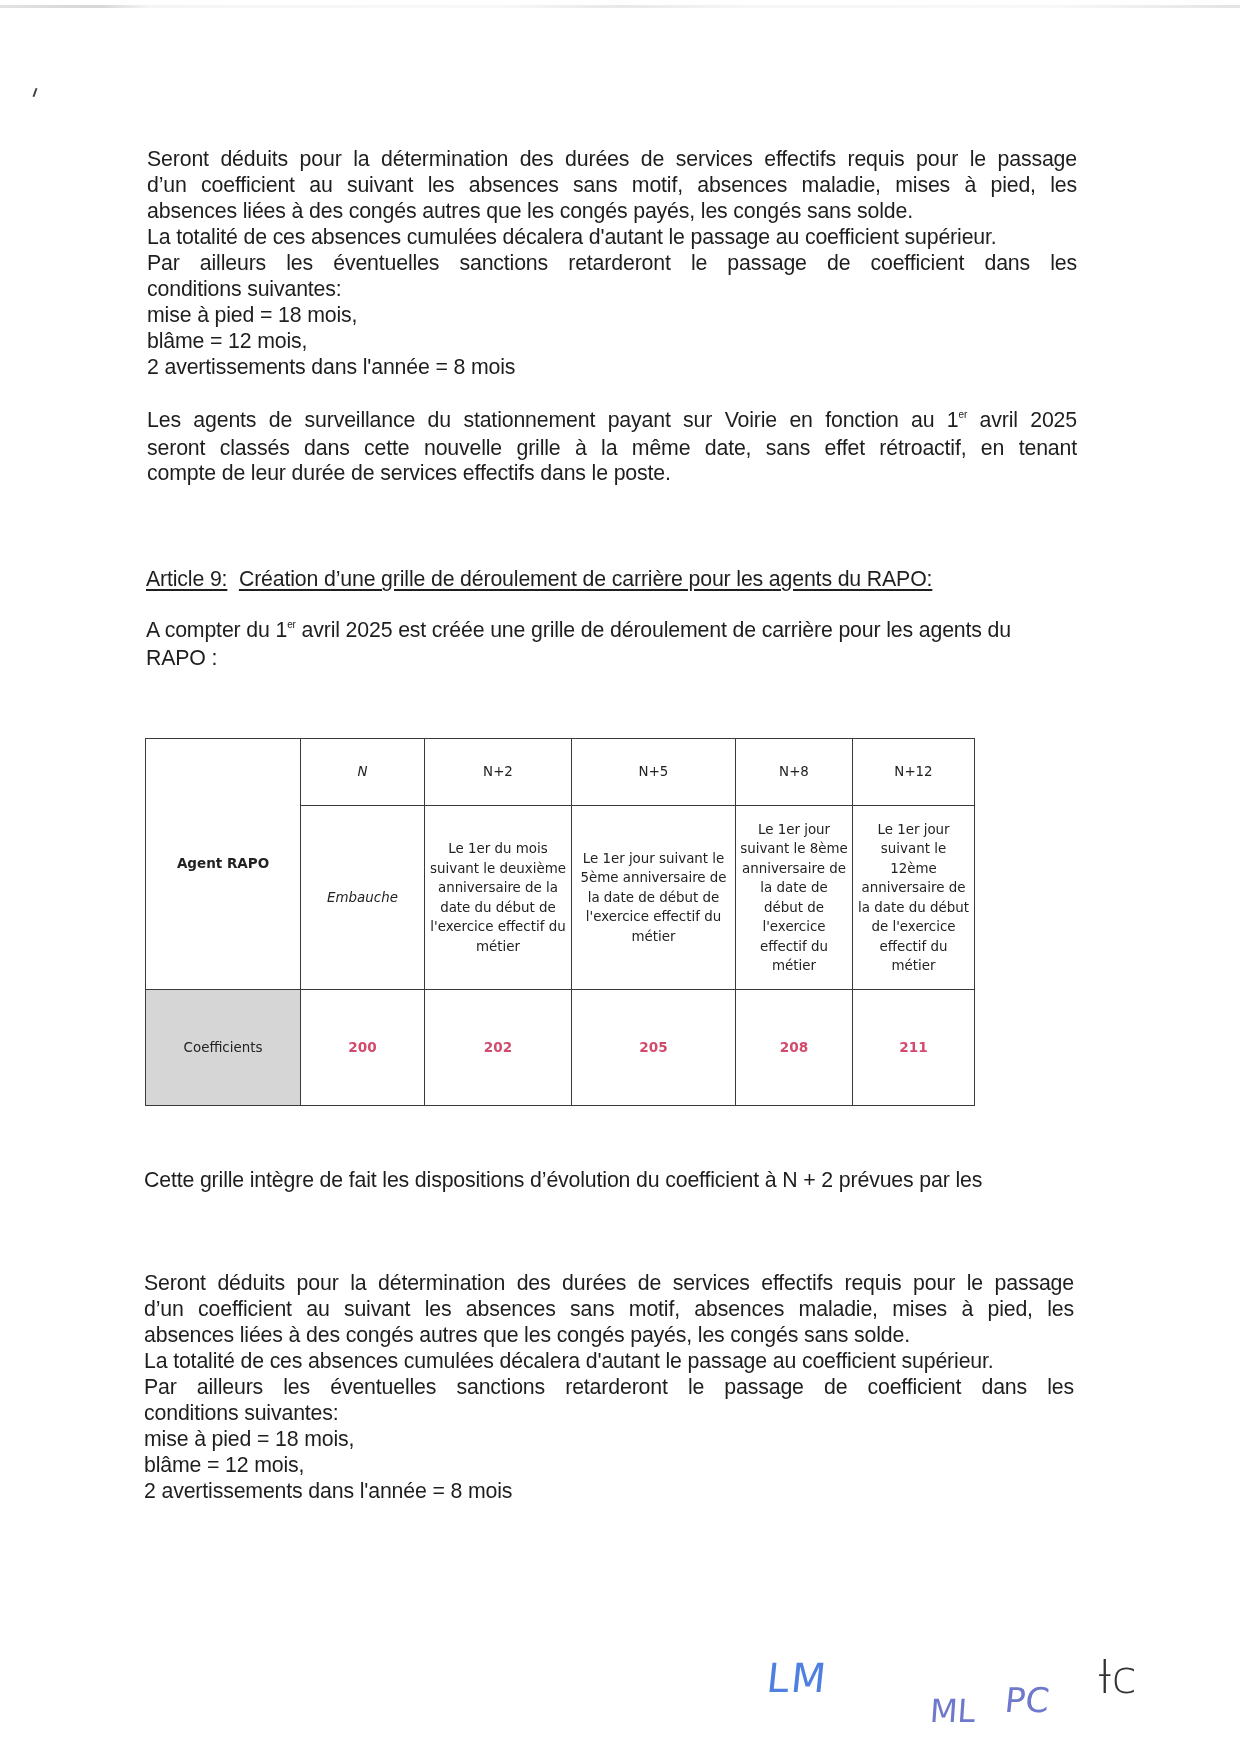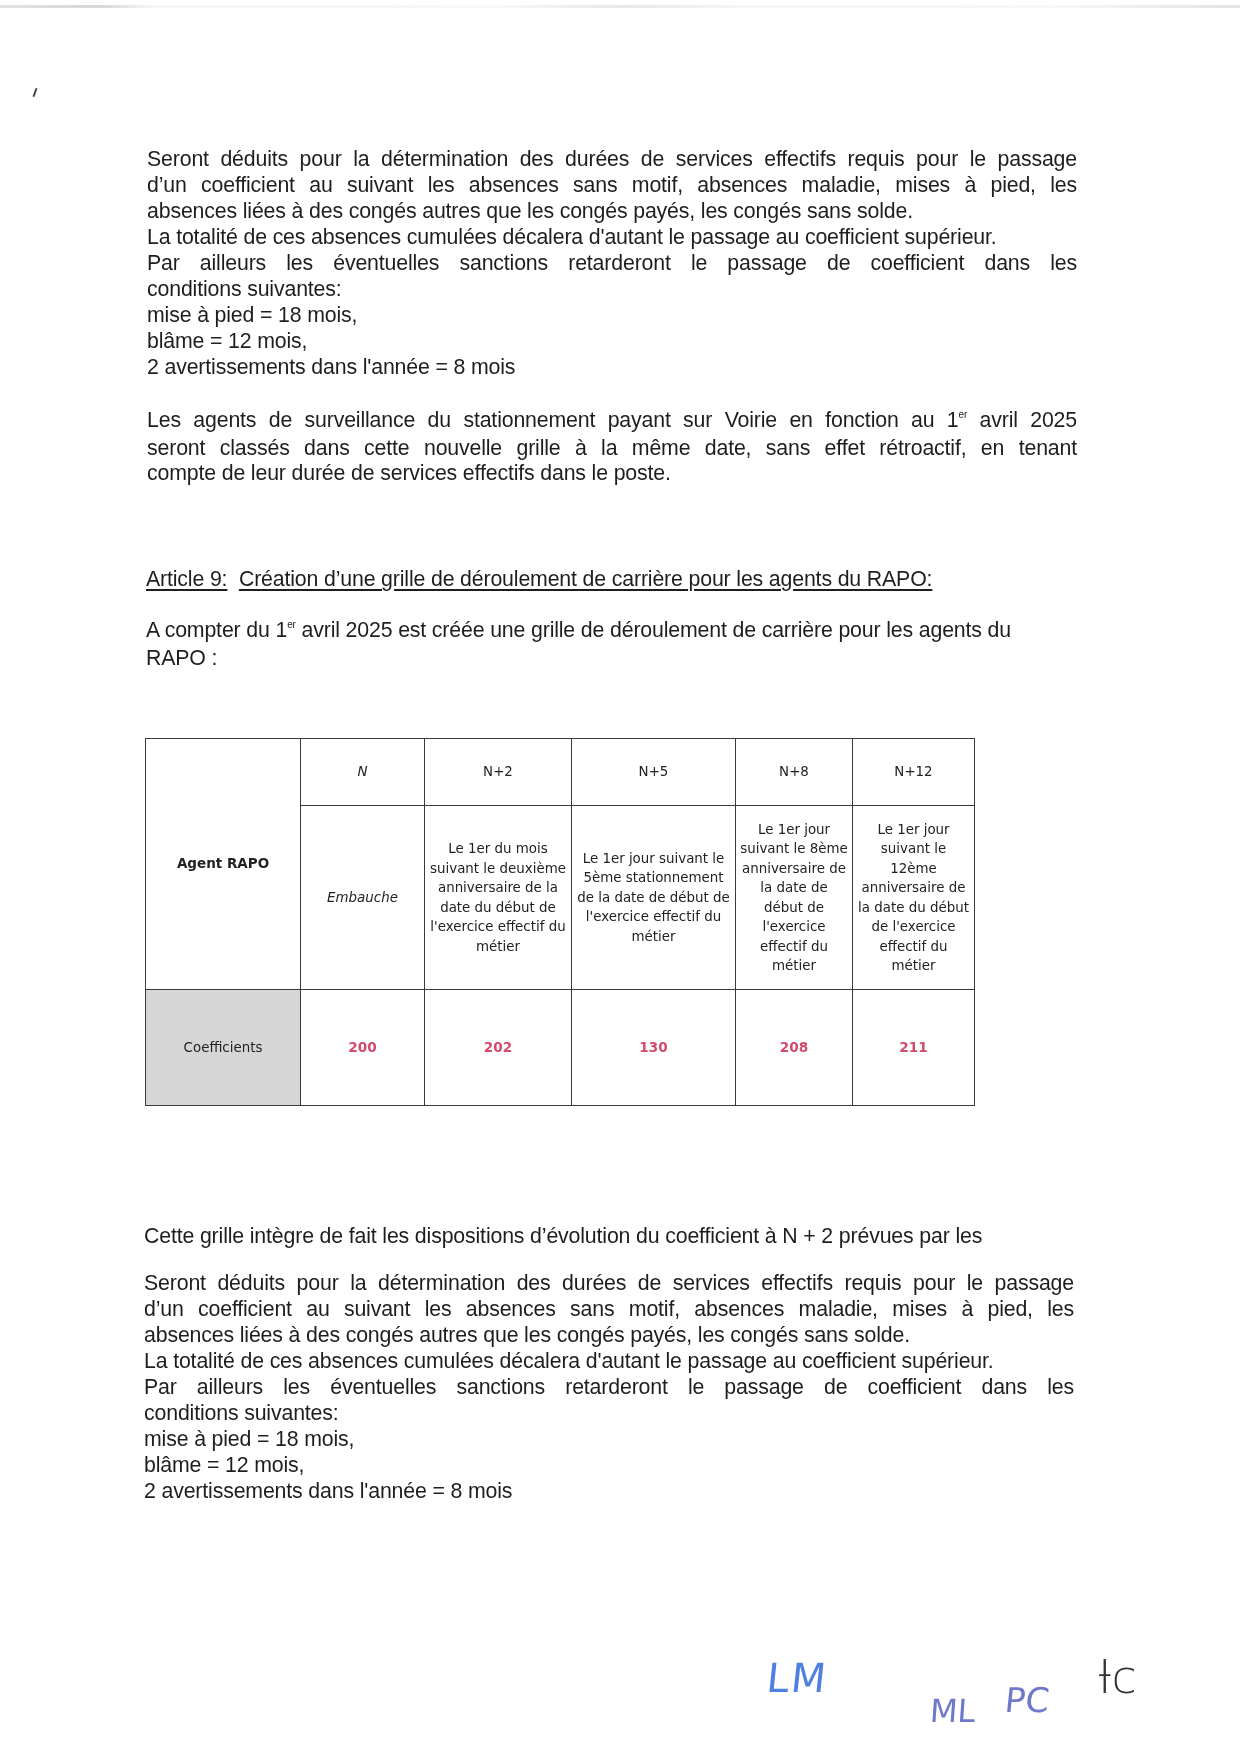--- a/index.html
+++ b/index.html
@@ -71,36 +71,36 @@
       <td rowspan="2" class="agent">Agent RAPO</td>
       <td class="ital">N</td>
       <td>N+2</td>
       <td>N+5</td>
       <td>N+8</td>
       <td>N+12</td>
     </tr>
     <tr style="height:184px;">
       <td class="ital">Embauche</td>
       <td>Le 1er du mois suivant le deuxième anniversaire de la date du début de l'exercice effectif du métier</td>
-      <td>Le 1er jour suivant le 5ème stationnement de la date de début de l'exercice effectif du métier</td>
+      <td>Le 1er jour suivant le 5ème anniversaire de la date de début de l'exercice effectif du métier</td>
       <td>Le 1er jour suivant le 8ème anniversaire de la date de début de l'exercice effectif du métier</td>
       <td>Le 1er jour suivant le 12ème anniversaire de la date du début de l'exercice effectif du métier</td>
     </tr>
     <tr style="height:116px;">
       <td class="gray">Coefficients</td>
       <td class="coef">200</td>
       <td class="coef">202</td>
-      <td class="coef">130</td>
+      <td class="coef">205</td>
       <td class="coef">208</td>
       <td class="coef">211</td>
     </tr>
   </tbody>
     </table>
 
-  <div class="txt" style="left:144px; top:1224px; width:930px; line-height:25px;">
+  <div class="txt" style="left:144px; top:1168px; width:930px; line-height:25px;">
     <span class="line">Cette grille intègre de fait les dispositions d’évolution du coefficient à N + 2 prévues par les</span>
   </div>
 
   <div class="txt" style="left:144px; top:1270px; width:930px;">
     <span class="jline">Seront déduits pour la détermination des durées de services effectifs requis pour le passage</span>
     <span class="jline">d’un coefficient au suivant les absences sans motif, absences maladie, mises à pied, les</span>
     <span class="line">absences liées à des congés autres que les congés payés, les congés sans solde.</span>
     <span class="line">La totalité de ces absences cumulées décalera d'autant le passage au coefficient supérieur.</span>
     <span class="jline">Par ailleurs les éventuelles sanctions retarderont le passage de coefficient dans les</span>
     <span class="line">conditions suivantes:</span>

